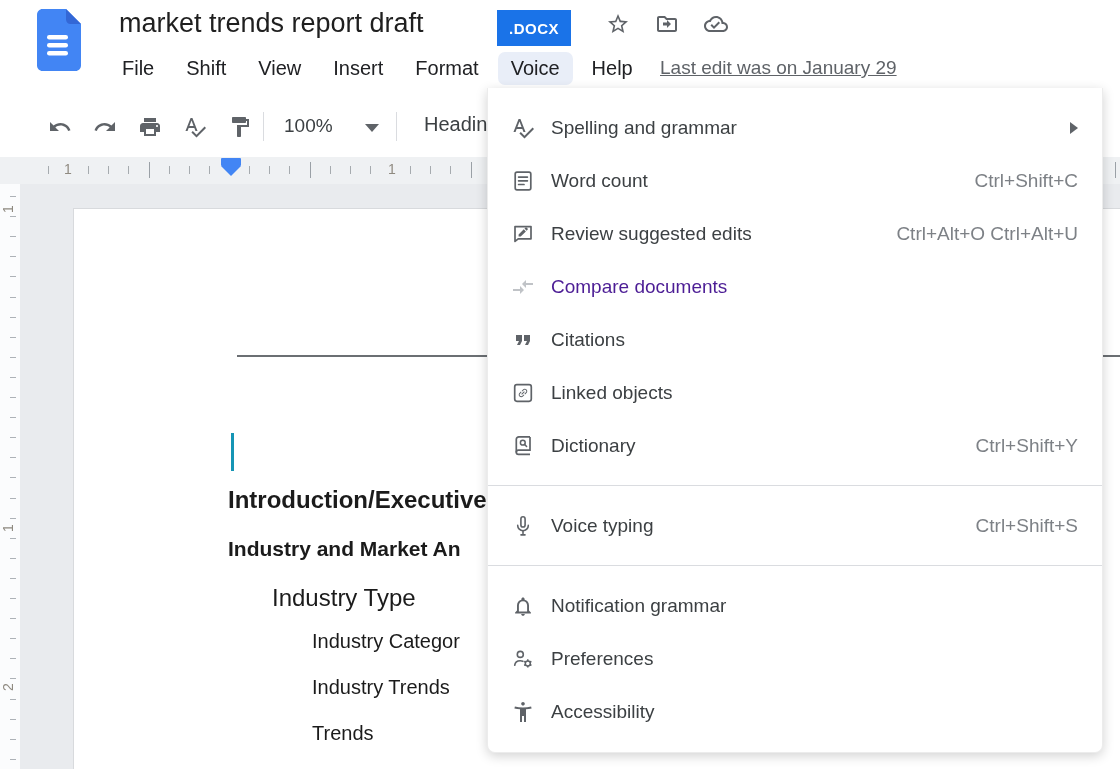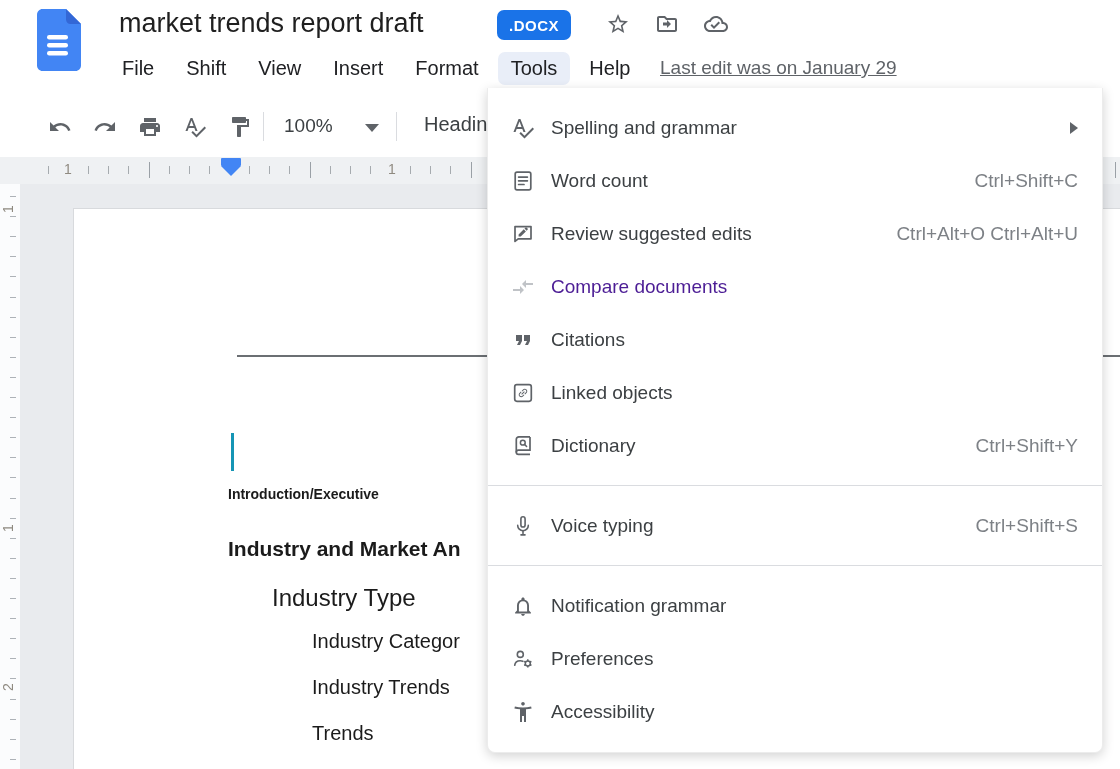--- a/index.html
+++ b/index.html
@@ -4,21 +4,21 @@
 <style>
   * { margin:0; padding:0; box-sizing:border-box; }
   html,body { width:1120px; height:769px; background:#fff;
     font-family:"Liberation Sans","DejaVu Sans",sans-serif; overflow:hidden; }
   .abs { position:absolute; }
   #stage { position:relative; width:1120px; height:769px; background:#fff; overflow:hidden; }
 
   
   #docs-logo { left:37px; top:9px; width:44px; height:62px; z-index:3; }
   #doc-title { left:119px; top:8px; font-size:27px; color:#1f1f1f; z-index:3; white-space:nowrap; }
-  #file-badge { left:497px; top:10px; height:30px; padding:0 12px; border-radius:7px;
+  #file-badge { left:497px; top:10px; height:36px; padding:0 12px; border-radius:0;
     color:#fff; font-weight:bold; font-size:15px; letter-spacing:.5px;
     display:flex; align-items:center; z-index:3; }
   .title-icon { top:12px; width:26px; height:26px; color:#5f6368; z-index:3; }
   #menubar { left:109px; top:52px; display:flex; gap:6px; z-index:3; }
   .mb-item { font-size:20px; color:#202124; padding:5px 13px; border-radius:7px; white-space:nowrap; }
   .mb-item.active { background:#e9eef8; }
   #last-edit { top:57px; left:660px; font-size:19px; color:#5f6368;
     text-decoration:underline; white-space:nowrap; z-index:3; }
 
   
@@ -73,21 +73,21 @@
 </head>
 <body>
 
 <div id="stage">
 
   <div class="abs" id="canvas-bg"></div>
   <div class="abs" id="page"></div>
   <div class="abs" id="doc-rule"></div>
   <div class="abs" id="cursor" style="background: rgb(21, 149, 181);"></div>
   <div id="doc-lines">
-      <div class="doc-line abs" style="left: 228px; top: 486px; font-size: 14px; font-weight: bold;">Introduction/Executive</div>
+      <div class="doc-line abs" style="left: 228px; top: 486px; font-size: 24px; font-weight: bold;">Introduction/Executive</div>
       <div class="doc-line abs" style="left: 228px; top: 537px; font-size: 21px; font-weight: bold; text-align: right;">Industry and Market An</div>
       <div class="doc-line abs" style="left: 272px; top: 584px; font-size: 24px; font-weight: normal;">Industry Type</div>
       <div class="doc-line abs" style="left: 312px; top: 630px; font-size: 20px; font-weight: normal;">Industry Categor</div>
       <div class="doc-line abs" style="left: 312px; top: 676px; font-size: 20px; font-weight: normal;">Industry Trends</div>
       <div class="doc-line abs" style="left: 312px; top: 722px; font-size: 20px; font-weight: normal;">Trends</div>
     </div>
 
   <div class="abs" id="docs-logo">
       <svg width="44" height="62" viewBox="0 0 44 62">
     <path d="M29 0H5.5C2.5 0 0 2.5 0 5.5v51C0 59.5 2.5 62 5.5 62h33c3 0 5.5-2.5 5.5-5.5V15L29 0z" fill="#4285f4"></path>
@@ -113,21 +113,21 @@
       <svg width="24" height="24" viewBox="0 0 24 24" fill="none">
         <path fill="currentColor" d="M19.35 10.04C18.67 6.59 15.64 4 12 4 9.11 4 6.6 5.64 5.35 8.04 2.34 8.36 0 10.91 0 14c0 3.31 2.69 6 6 6h13c2.76 0 5-2.24 5-5 0-2.64-2.05-4.78-4.65-4.96zM19 18H6c-2.21 0-4-1.79-4-4s1.79-4 4-4h.71C7.37 7.69 9.48 6 12 6c3.04 0 5.5 2.46 5.5 5.5v.5H19c1.66 0 3 1.34 3 3s-1.34 3-3 3zm-9-3.82l-2.09-2.09L6.5 13.5 10 17l6.01-6.01-1.41-1.41z"></path>
       </svg>
     </div>
   <div class="abs" id="menubar">
       <div class="mb-item">File</div>
       <div class="mb-item">Shift</div>
       <div class="mb-item">View</div>
       <div class="mb-item">Insert</div>
       <div class="mb-item">Format</div>
-      <div class="mb-item active">Tools</div>
+      <div class="mb-item active">Voice</div>
       <div class="mb-item">Help</div>
     </div>
   <div class="abs" id="last-edit">Last edit was on January 29</div>
 
   <div class="abs tb-btn" style="left:45px" id="tb-undo">
       <svg width="24" height="24" viewBox="0 0 24 24" fill="none">
         <path fill="currentColor" d="M12.5 8c-2.65 0-5.05.99-6.9 2.6L2 7v9h9l-3.62-3.62c1.39-1.16 3.16-1.88 5.12-1.88 3.54 0 6.55 2.31 7.6 5.5l2.37-.78C21.08 11.03 17.15 8 12.5 8z"></path>
       </svg>
     </div>
   <div class="abs tb-btn" style="left:90px" id="tb-redo">

